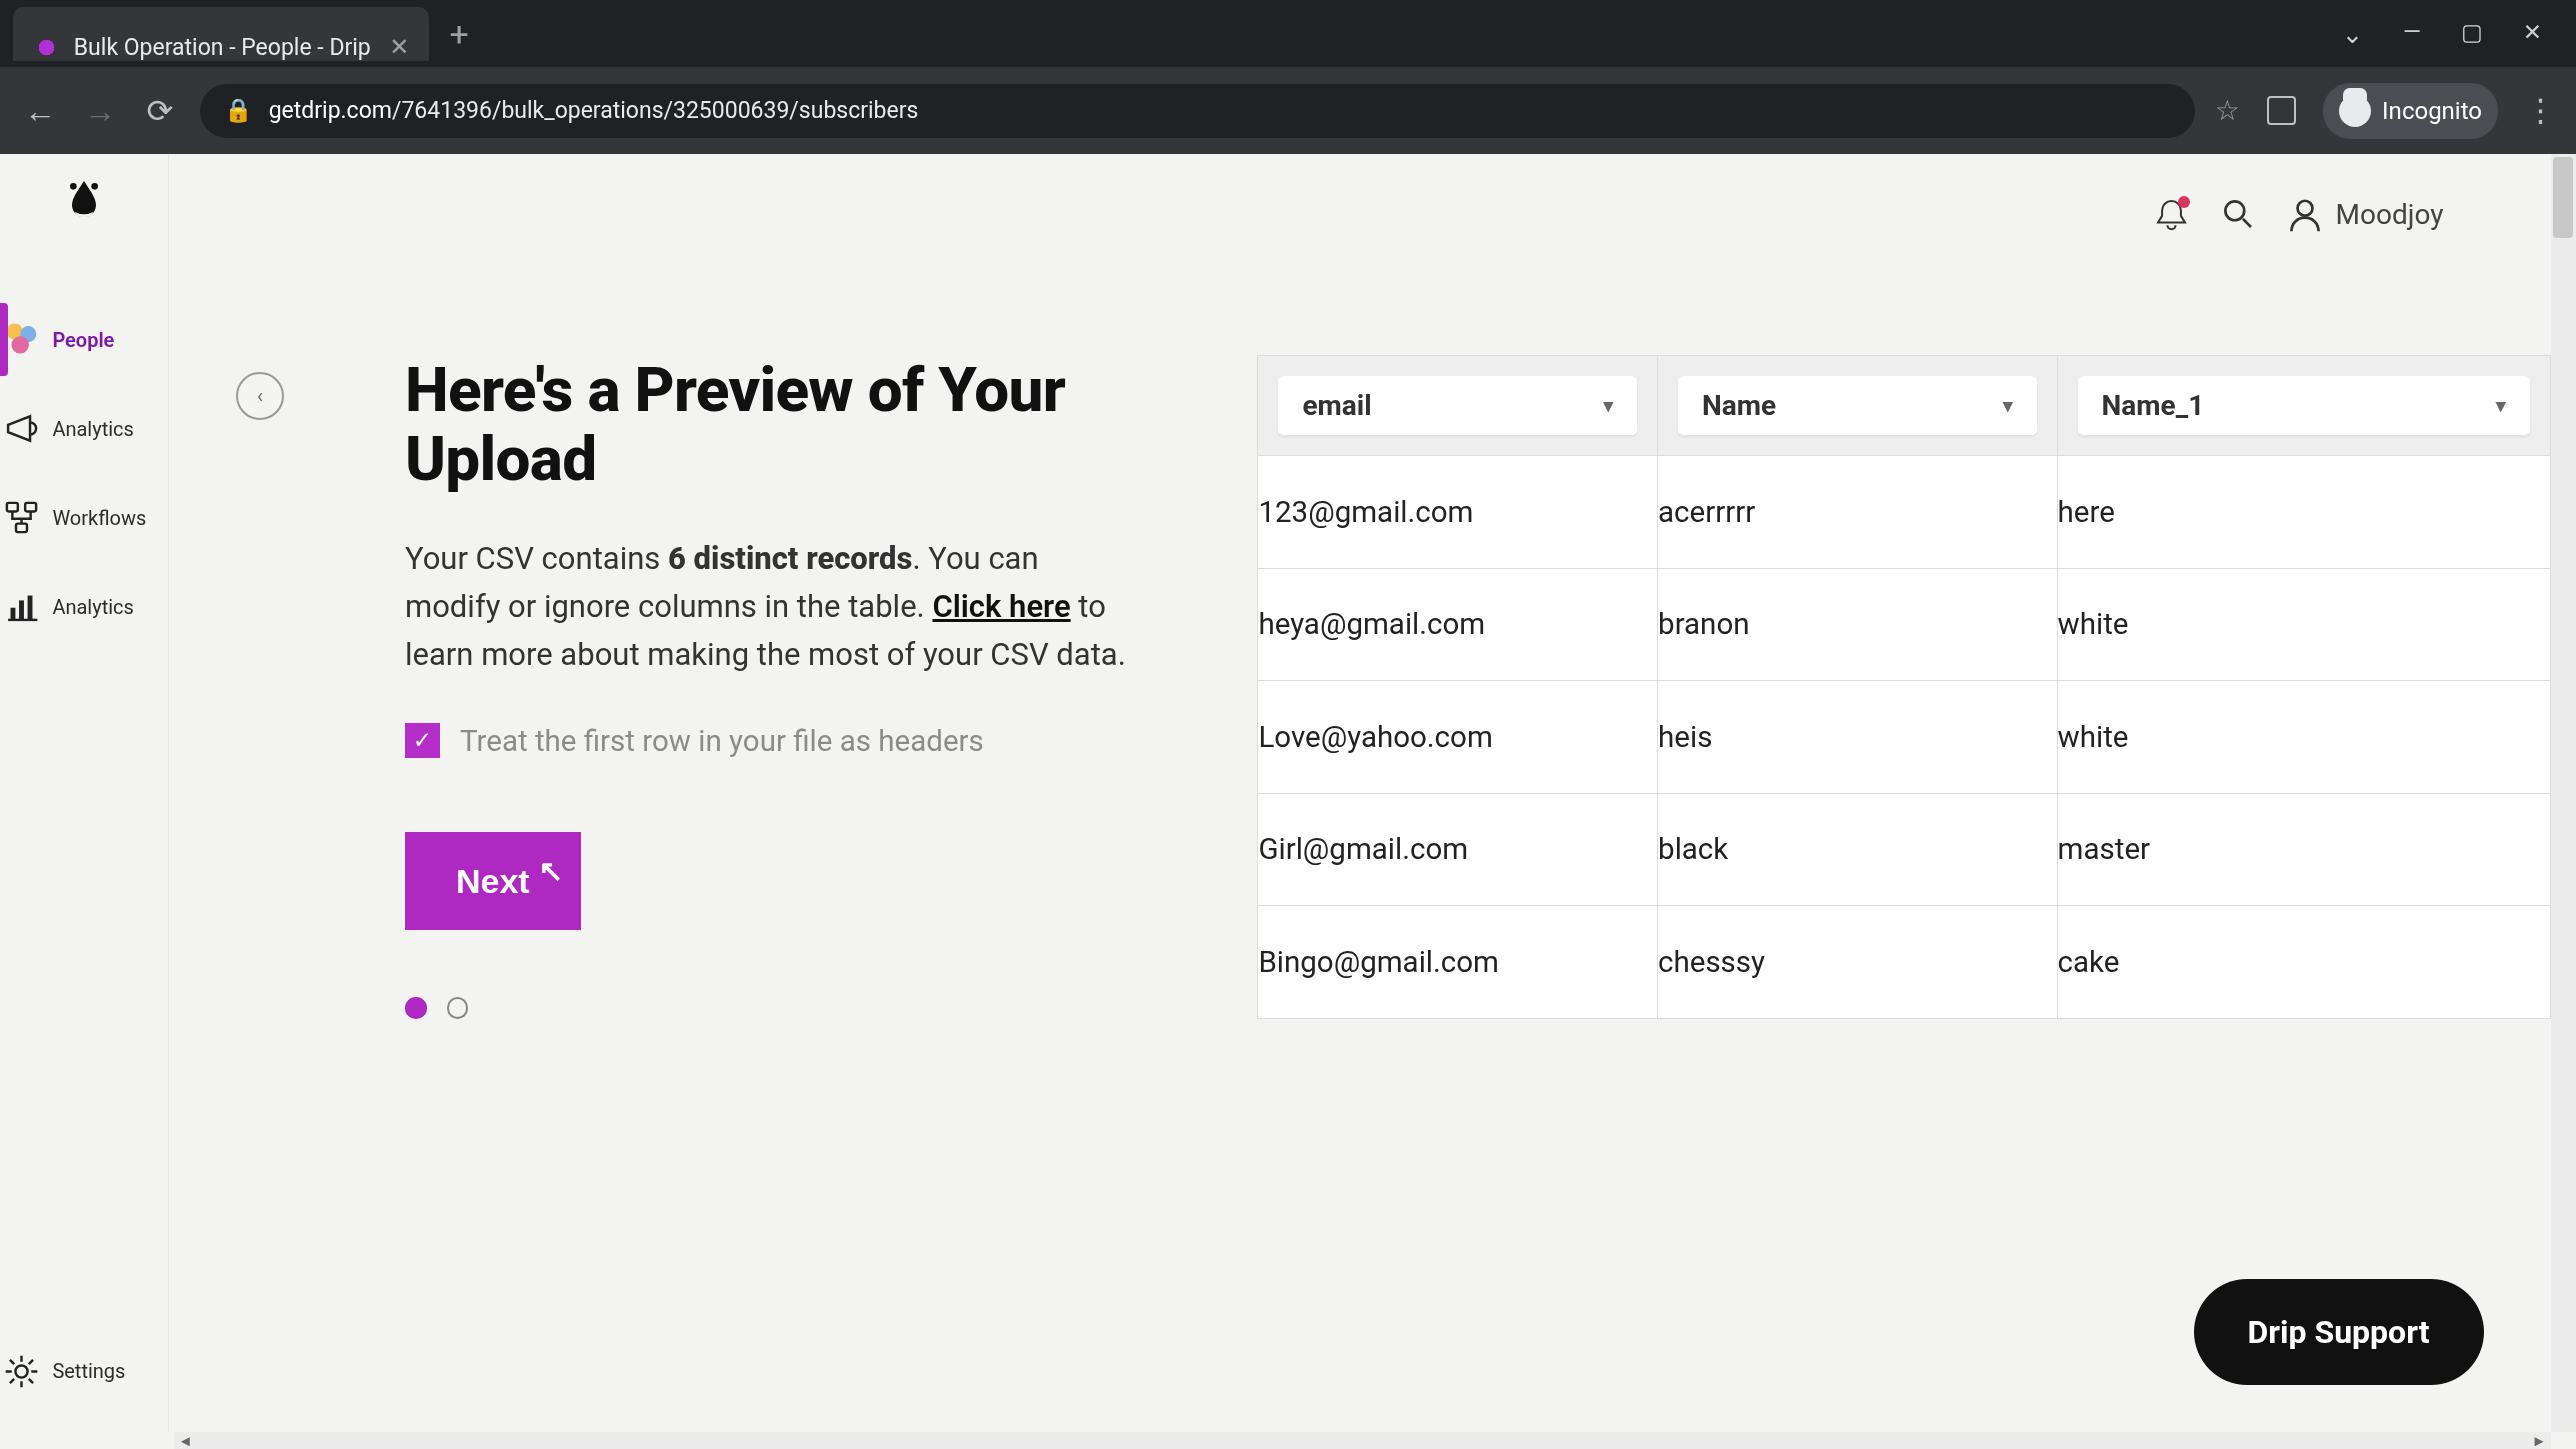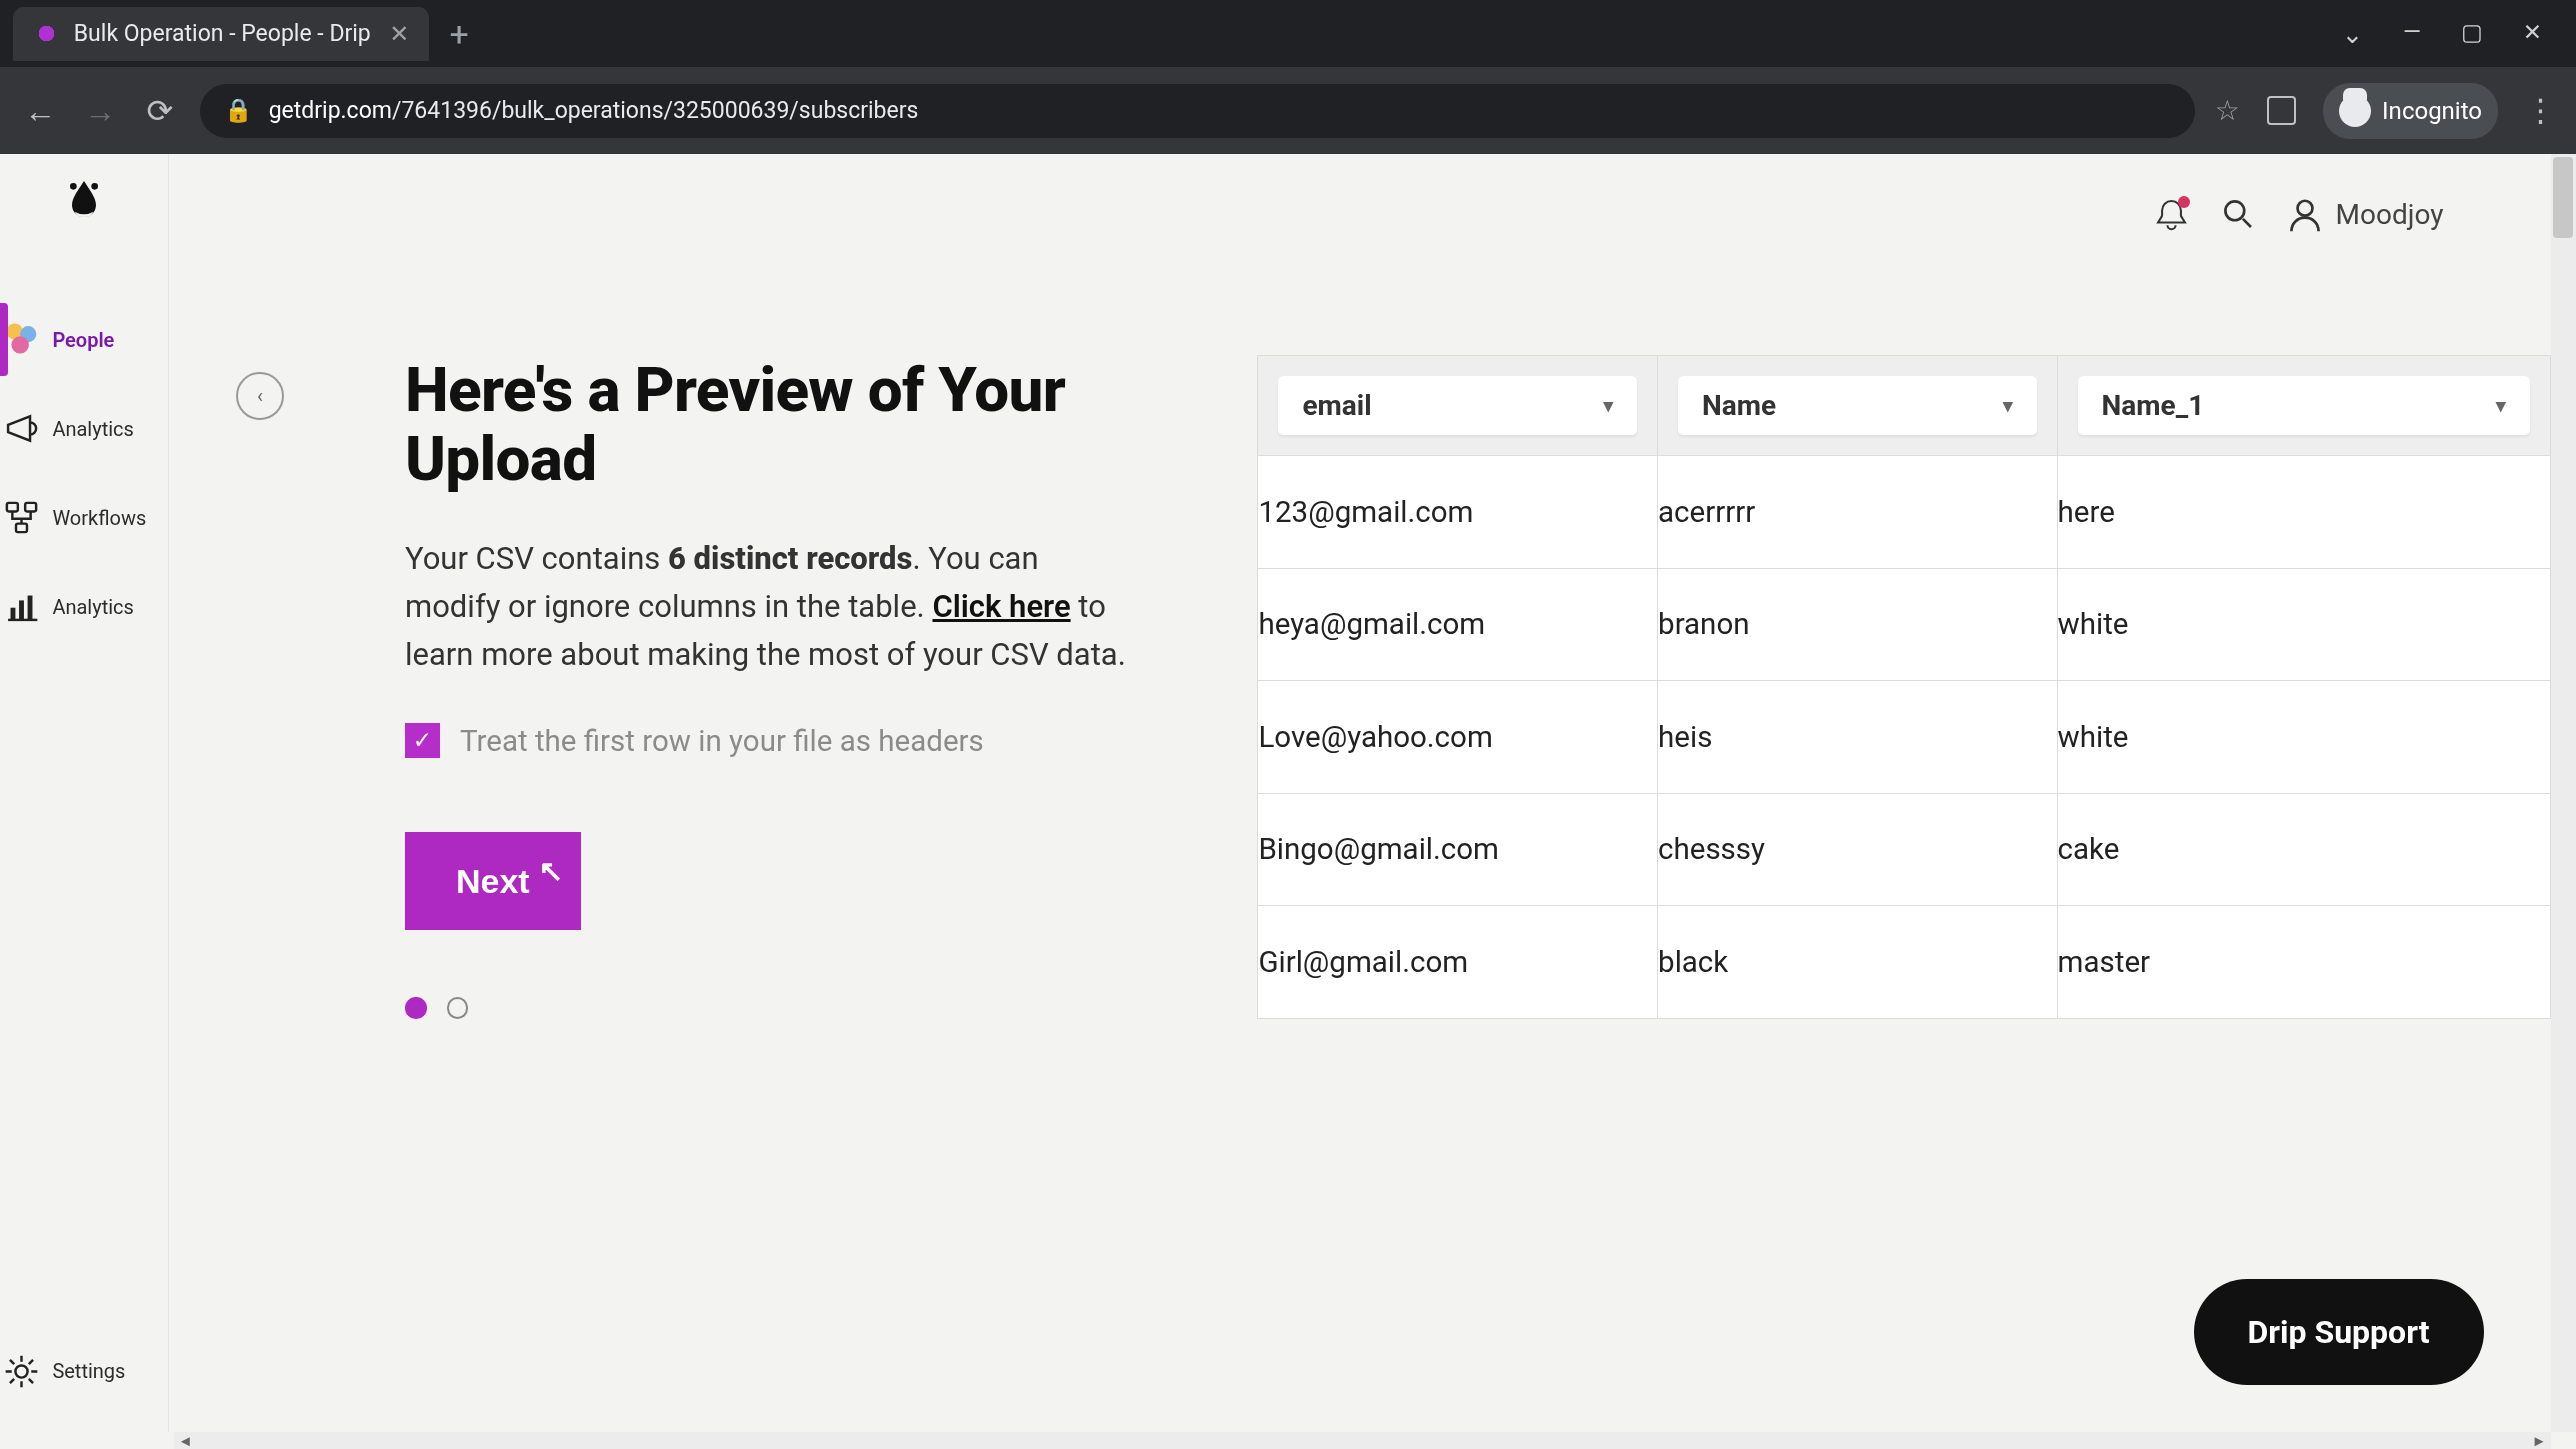--- a/index.html
+++ b/index.html
@@ -1,21 +1,21 @@
 <!DOCTYPE html>
 <html style="font-size:10.7px"><head>
 <meta charset="utf-8">
 <style>
 * { margin: 0; padding: 0; box-sizing: border-box; }
 html, body { width: 2576px; height: 1449px; font-family: -apple-system, BlinkMacSystemFont, "Segoe UI", Roboto, sans-serif; background: #2b2b2b; overflow: hidden; }
 
 
 .browser { width: 100%; height: 100%; display: flex; flex-direction: column; }
 .tab-bar { height: 67px; background: #202124; display: flex; align-items: center; padding-left: 13.4px; }
-.browser-tab { display: flex; align-items: center; background: #35363a; height: 54px; border-radius: 10.7px 10.7px 0 0; padding: 0 20px; gap: 13.4px; min-width: 416px; }
+.browser-tab { display: flex; align-items: flex-end; background: #35363a; height: 54px; border-radius: 10.7px 10.7px 0 0; padding: 0 20px; gap: 13.4px; min-width: 416px; }
 .tab-favicon { width: 27px; height: 27px; border-radius: 50%; background: radial-gradient(circle, #b030d6 40%, transparent 42%); position: relative; }
 .tab-favicon::after{content:"";position:absolute;inset:9.4px;border-radius:50%;background:#b030d6;}
 .tab-title { color: #e8eaed; font-size: 23px; flex: 1; white-space: nowrap; overflow: hidden; text-overflow: ellipsis; }
 .tab-close { color: #9aa0a6; font-size: 24px; cursor: pointer; }
 .new-tab { color: #9aa0a6; font-size: 34px; margin-left: 20px; cursor: pointer; }
 .win-controls { margin-left: auto; display: flex; gap: 40px; padding-right: 34px; color: #cfcfcf; }
 .win-btn { font-size: 23px; cursor: pointer; }
 .win-chevron { font-size: 25.5px; }
 
 .addr-bar { height: 87px; background: #35363a; display: flex; align-items: center; padding: 0 20px; gap: 20px; }
@@ -287,29 +287,29 @@
                   <td class="td">heya@gmail.com</td>
                   <td class="td">branon</td>
                   <td class="td">white</td>
                 </tr>
               <tr>
                   <td class="td">Love@yahoo.com</td>
                   <td class="td">heis</td>
                   <td class="td">white</td>
                 </tr>
               <tr>
+                  <td class="td">Girl@gmail.com</td>
+                  <td class="td">black</td>
+                  <td class="td">master</td>
+                </tr>
+              <tr>
                   <td class="td">Bingo@gmail.com</td>
                   <td class="td">chesssy</td>
                   <td class="td">cake</td>
                 </tr>
-              <tr>
-                  <td class="td">Girl@gmail.com</td>
-                  <td class="td">black</td>
-                  <td class="td">master</td>
-                </tr>
             </tbody>
           </table>
         </div>
 
         <div class="support">Drip Support</div>
       </div>
     </div>
 
     <div class="scroll-track-v">
         <div class="scroll-thumb-v"></div>

